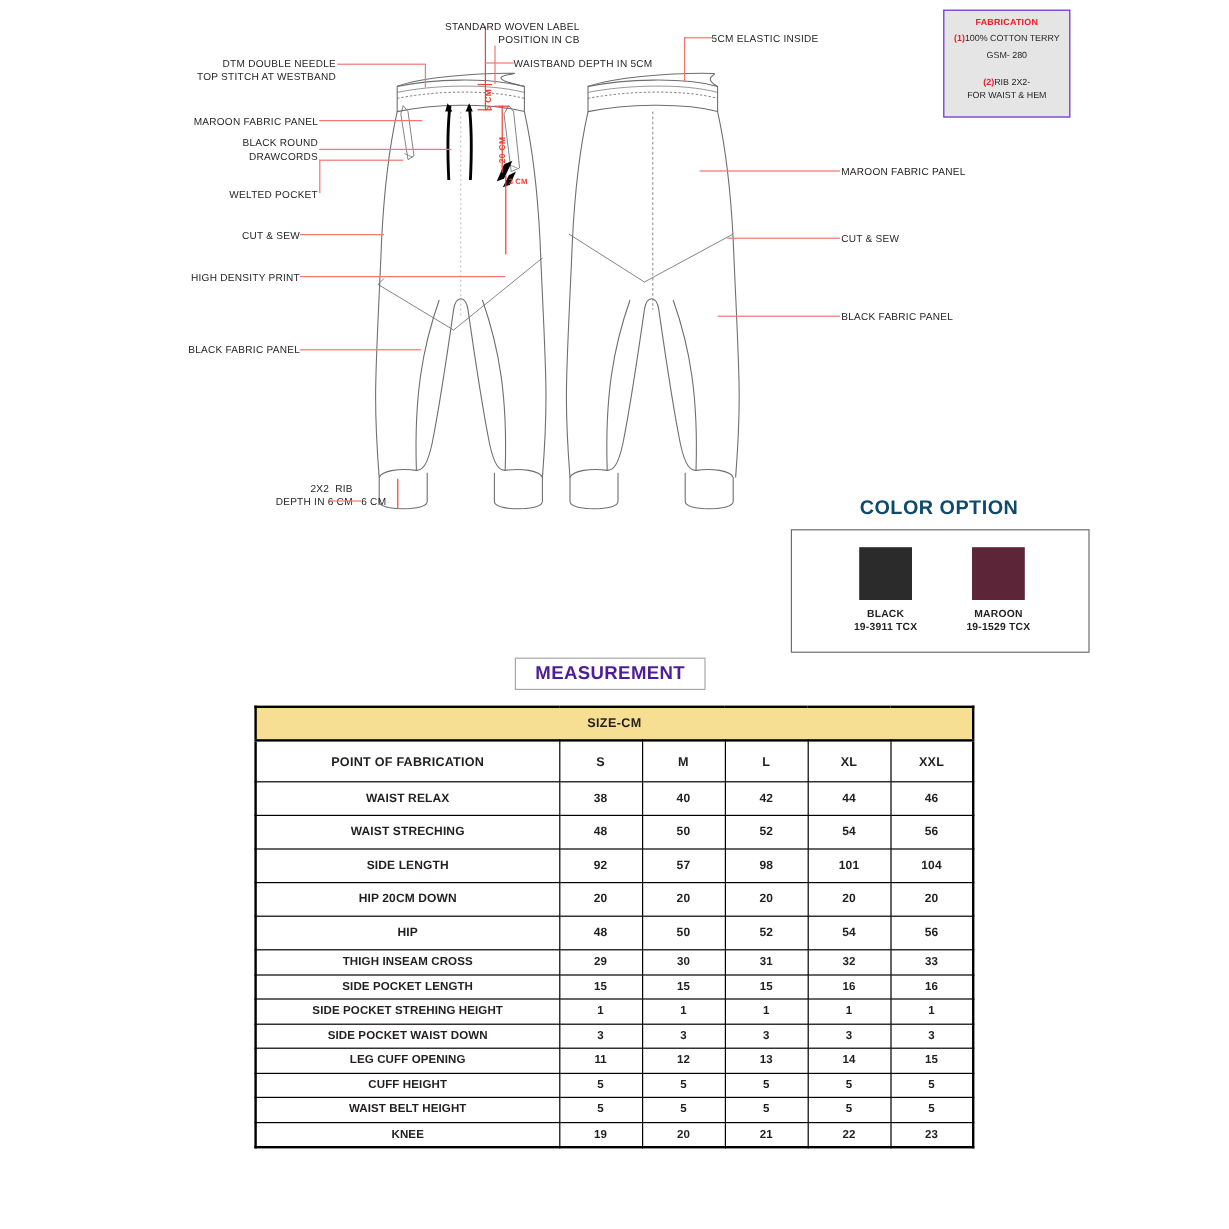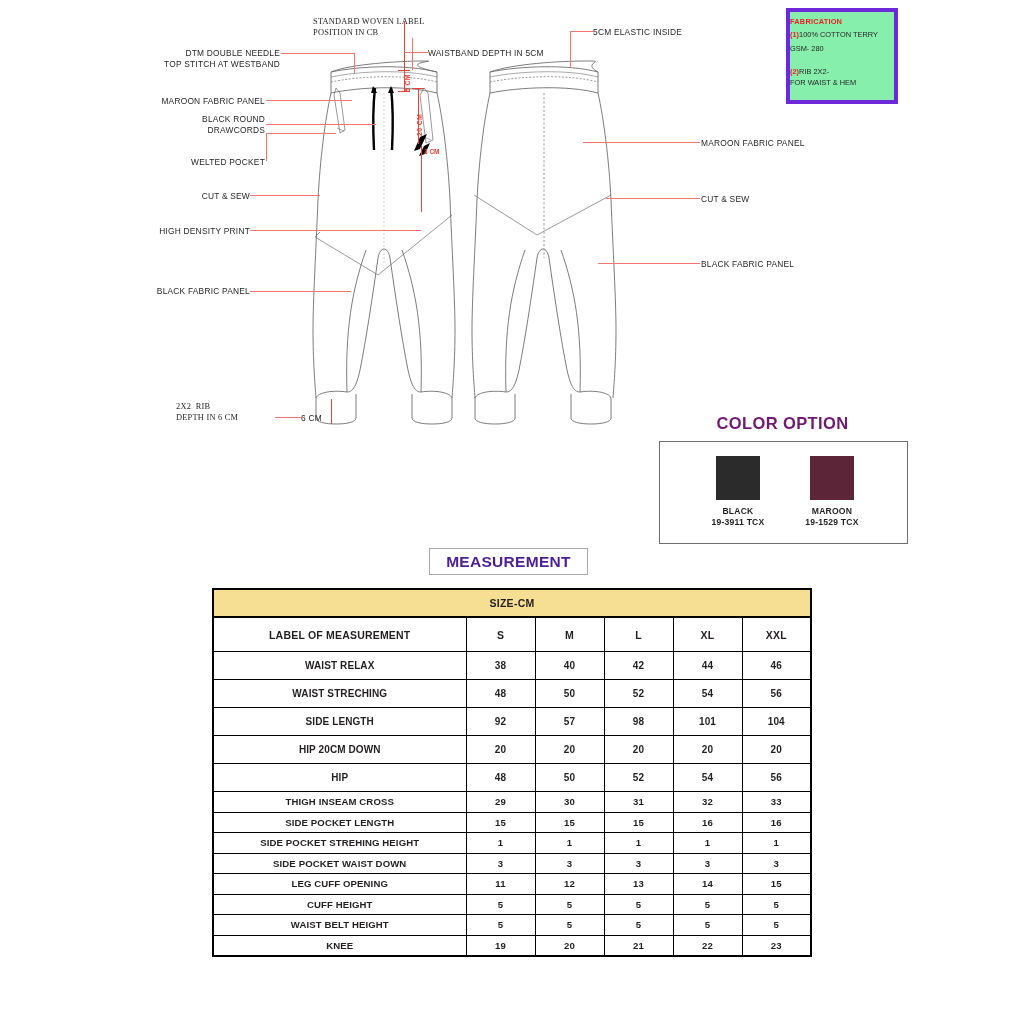--- a/index.html
+++ b/index.html
@@ -17,21 +17,21 @@
   .lbl{
     position:absolute;
     font-size:8.4px;
     letter-spacing:.22px;
     line-height:10.5px;
     color:#231f20;
     white-space:pre;
     font-family:"Liberation Sans",sans-serif;
   }
   .lbl.r{text-align:right;}
-  .lbl.c{text-align:left;font-family:Liberation Serif, serif;}
+  .lbl.c{text-align:right;}
 
   
   .ldr{position:absolute;background:#f4766e;}
   .ldr.h{height:1px;}
   .ldr.v{width:1px;}
 
   
   .vdim{
     position:absolute;
     color:#ef4136;
@@ -47,33 +47,33 @@
     color:#ef4136;
     font-size:6.5px;
     font-weight:bold;
     white-space:nowrap;
   }
   .dimline{position:absolute;background:#ef4136;}
 
   
   .fabbox{
     position:absolute;left:786px;top:8px;width:104px;height:88px;
-    border:4px solid #6d28d9;background:#86efac;
-    text-align:left;
+    border:1px solid #6d28d9;background:#e5e5e5;
+    text-align:center;
   }
   .fab-title{
     margin-top:5px;font-size:7.4px;font-weight:bold;color:#ed1c24;letter-spacing:.2px;
   }
   .fab-line{font-size:7.4px;color:#231f20;margin-top:4px;line-height:10px;white-space:nowrap;}
   .fab-num{color:#ed1c24;font-weight:bold;}
 
   
   .co-title{
     position:absolute;left:660px;top:414px;width:245px;text-align:center;
-    font-size:16.5px;font-weight:bold;color:#701a75;letter-spacing:.4px;
+    font-size:16.5px;font-weight:bold;color:#0c4a6e;letter-spacing:.4px;
   }
   .cobox{
     position:absolute;left:659px;top:441px;width:247px;height:101px;
     border:1px solid #6d6e71;background:#fff;
   }
   .sw-wrap{position:absolute;top:14px;text-align:center;width:100px;}
   .sw{width:44px;height:44px;margin:0 auto;display:block;}
   .sw-name{font-size:8.6px;font-weight:bold;margin-top:6px;line-height:11px;letter-spacing:.2px;}
   .sw-code{font-size:8.6px;font-weight:bold;line-height:11px;letter-spacing:.2px;}
 
@@ -297,21 +297,21 @@
           <col class="sz">
           <col class="sz">
           <col class="sz">
           <col class="sz">
       </colgroup>
       <tbody>
         <tr>
           <td class="size-cm" colspan="6">SIZE-CM</td>
         </tr>
         <tr class="hdr">
-          <td>LABEL OF MEASUREMENT</td>
+          <td>POINT OF FABRICATION</td>
           <td>S</td>
           <td>M</td>
           <td>L</td>
           <td>XL</td>
           <td>XXL</td>
         </tr>
       </tbody>
       <tbody id="tbody-rows">
           <tr class="r">
             <td>WAIST RELAX</td>

